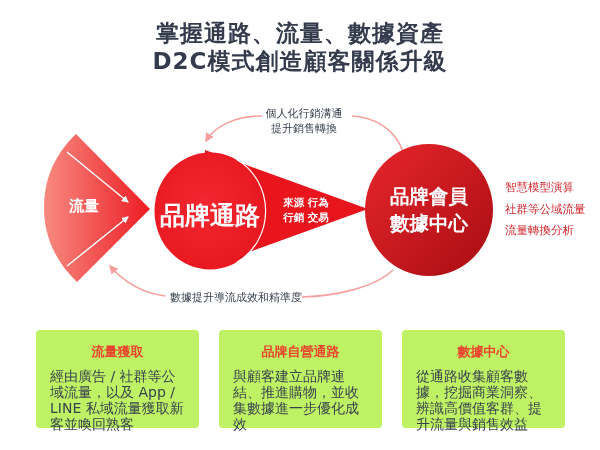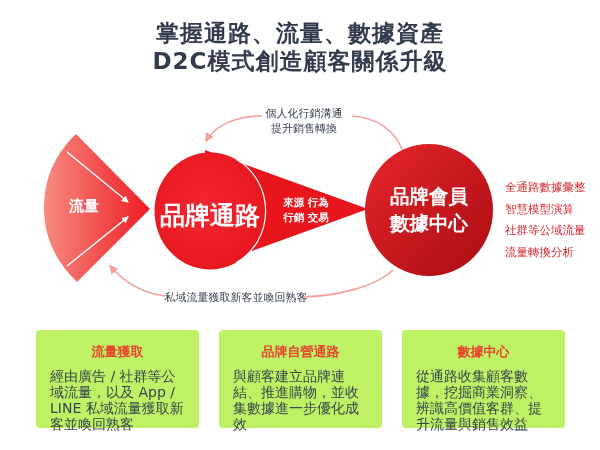--- a/index.html
+++ b/index.html
@@ -101,24 +101,23 @@
     <div class="dlabel lbl-member">
       <div>品牌會員</div>
       <div>數據中心</div>
     </div>
 
     <div class="caption cap-top">
       <div>個人化行銷溝通</div>
       <div>提升銷售轉換</div>
     </div>
 
-    <div class="caption cap-bottom">私域流量獲取新客並喚回熟客</div>
+    <div class="caption cap-bottom">數據提升導流成效和精準度</div>
 
     <div class="feature-list">
-      <div>全通路數據彙整</div>
       <div>智慧模型演算</div>
       <div>社群等公域流量</div>
       <div>流量轉換分析</div>
     </div>
   </div>
 
   <div class="cards">
     <div class="card">
       <h3>流量獲取</h3>
       <p>經由廣告 / 社群等公域流量，以及 App / LINE 私域流量獲取新客並喚回熟客</p>

